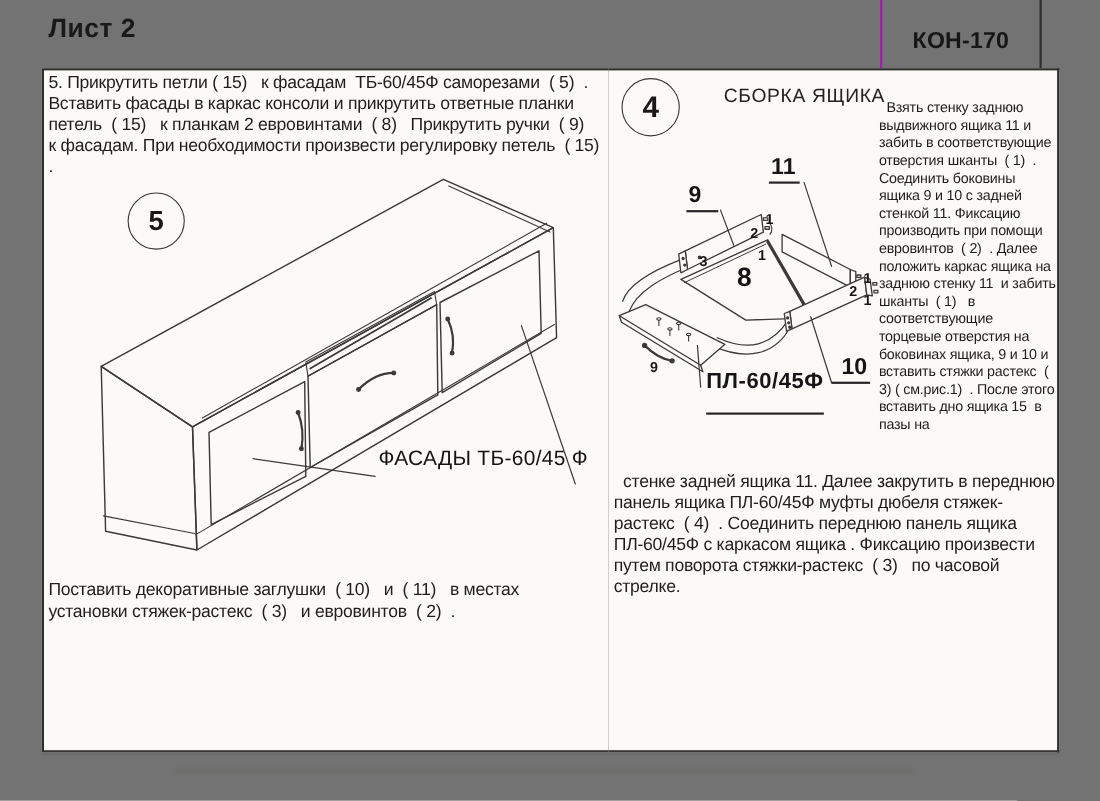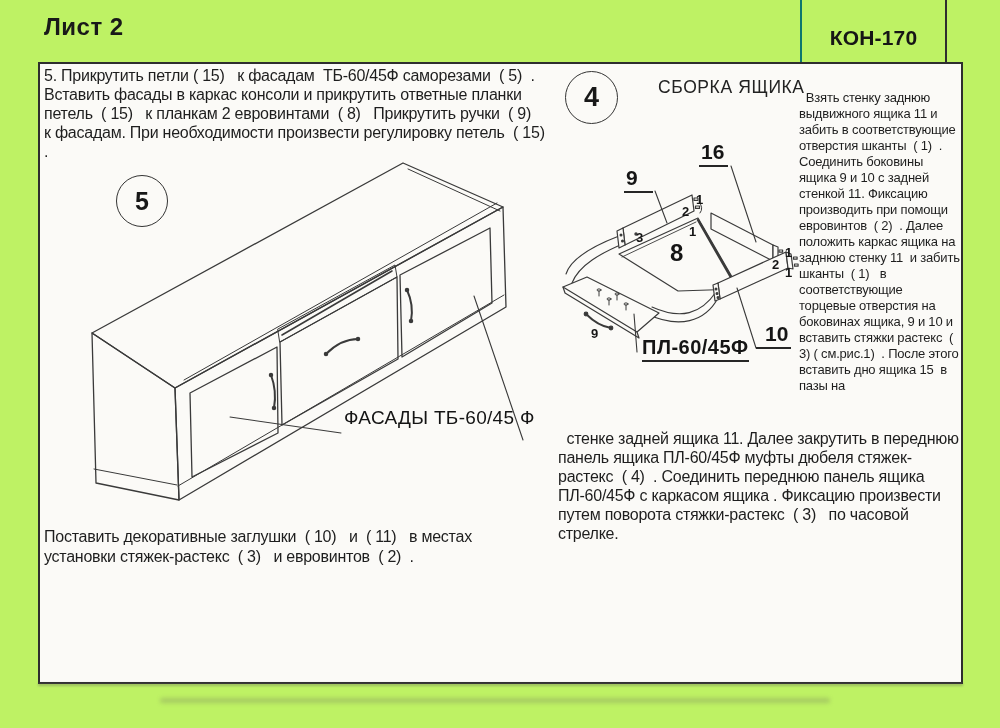--- a/index.html
+++ b/index.html
@@ -1,36 +1,36 @@
 <!DOCTYPE html>
 <html><head>
 <meta charset="utf-8">
 <style>
   html,body{margin:0;padding:0;}
   .page{
     position:relative; width:1000px; height:728px; overflow:hidden;
-    background:#bef264;
+    background:#737373;
     font-family:"Liberation Sans", sans-serif;
     color:#1d1d1d;
   }
   .panel{
     position:absolute; background:#fbfaf7; border:2px solid #2e2e2e;
     box-sizing:border-box;
   }
   .txt{
     position:absolute; white-space:pre-wrap; color:#1e1e1e;
     font-size:16px; line-height:19px; letter-spacing:-0.25px;
   }
   .sheet-title{
     position:absolute; left:44px; top:13px;
     font-size:24px; font-weight:bold; letter-spacing:0.5px; color:#191919;
   }
   .titleblock{
     position:absolute; left:800px; top:0; width:147px; height:62px;
-    border-left:2px solid #0f766e; border-right:2px solid #2e2e2e;
+    border-left:2px solid #a21caf; border-right:2px solid #2e2e2e;
     box-sizing:border-box; display:flex; align-items:center; justify-content:center;
   }
   .model{ font-size:21px; font-weight:bold; color:#161616; letter-spacing:0.2px; padding-top:14px;}
   .circle{
     position:absolute; border:1.7px solid #343434; border-radius:50%;
     background:#fbfaf7; display:flex; align-items:center; justify-content:center;
     font-weight:bold; color:#181818; box-sizing:border-box;
   }
   .seclabel{
     position:absolute; font-size:17.5px; color:#222; letter-spacing:0.6px;
@@ -169,26 +169,26 @@
     <circle cx="33" cy="252" r="1.8" fill="#3a3a3a"></circle>
     <circle cx="58" cy="266" r="1.8" fill="#3a3a3a"></circle>
 
     <path d="M102,129 L114,161" stroke-width="1.1"></path>
     <path d="M178,104 L203,180" stroke-width="1.1"></path>
     <path d="M203,286 L184,226" stroke-width="1.1"></path>
     <path d="M84,290 L81,252" stroke-width="1.1"></path>
   </svg>
 
   <span class="plbl u" style="left:624px; top:166px; font-size:21px; padding:0 15px 1px 2px;">9</span>
-  <span class="plbl u" style="left:699px; top:140px; font-size:21px; padding:0 4px 1px 2px;">16</span>
+  <span class="plbl u" style="left:699px; top:140px; font-size:21px; padding:0 4px 1px 2px;">11</span>
   <span class="plbl" style="left:670px; top:239px; font-size:24px;">8</span>
   <span class="plbl u" style="left:756px; top:322px; font-size:21px; padding:0 3px 1px 9px;">10</span>
   <span class="plbl" style="left:636px; top:230px; font-size:13px;">3</span>
   <span class="plbl" style="left:591px; top:326px; font-size:13px;">9</span>
-  <span class="plbl u" style="left:642px; top:336px; font-size:20px; letter-spacing:0.5px; padding-bottom:1px;">ПЛ-60/45Ф</span>
+  <span class="plbl u" style="left:642px; top:336px; font-size:20px; letter-spacing:0.5px; padding-bottom:16px;">ПЛ-60/45Ф</span>
 
   <span class="plbl" style="left:696px; top:192px; font-size:13px;">1</span>
   <span class="plbl" style="left:682px; top:204px; font-size:13px;">2</span>
   <span class="plbl" style="left:689px; top:224px; font-size:13px;">1</span>
 
   <span class="plbl" style="left:785px; top:245px; font-size:13px;">1</span>
   <span class="plbl" style="left:772px; top:257px; font-size:13px;">2</span>
   <span class="plbl" style="left:785px; top:265px; font-size:13px;">1</span>
 
   <div class="txt" style="left:558px; top:429px; width:403px;">  стенке задней ящика 11. Далее закрутить в переднюю панель ящика ПЛ-60/45Ф муфты дюбеля стяжек-растекс  ( 4)  . Соединить переднюю панель ящика  ПЛ-60/45Ф с каркасом ящика . Фиксацию произвести путем поворота стяжки-растекс  ( 3)   по часовой стрелке.</div>

